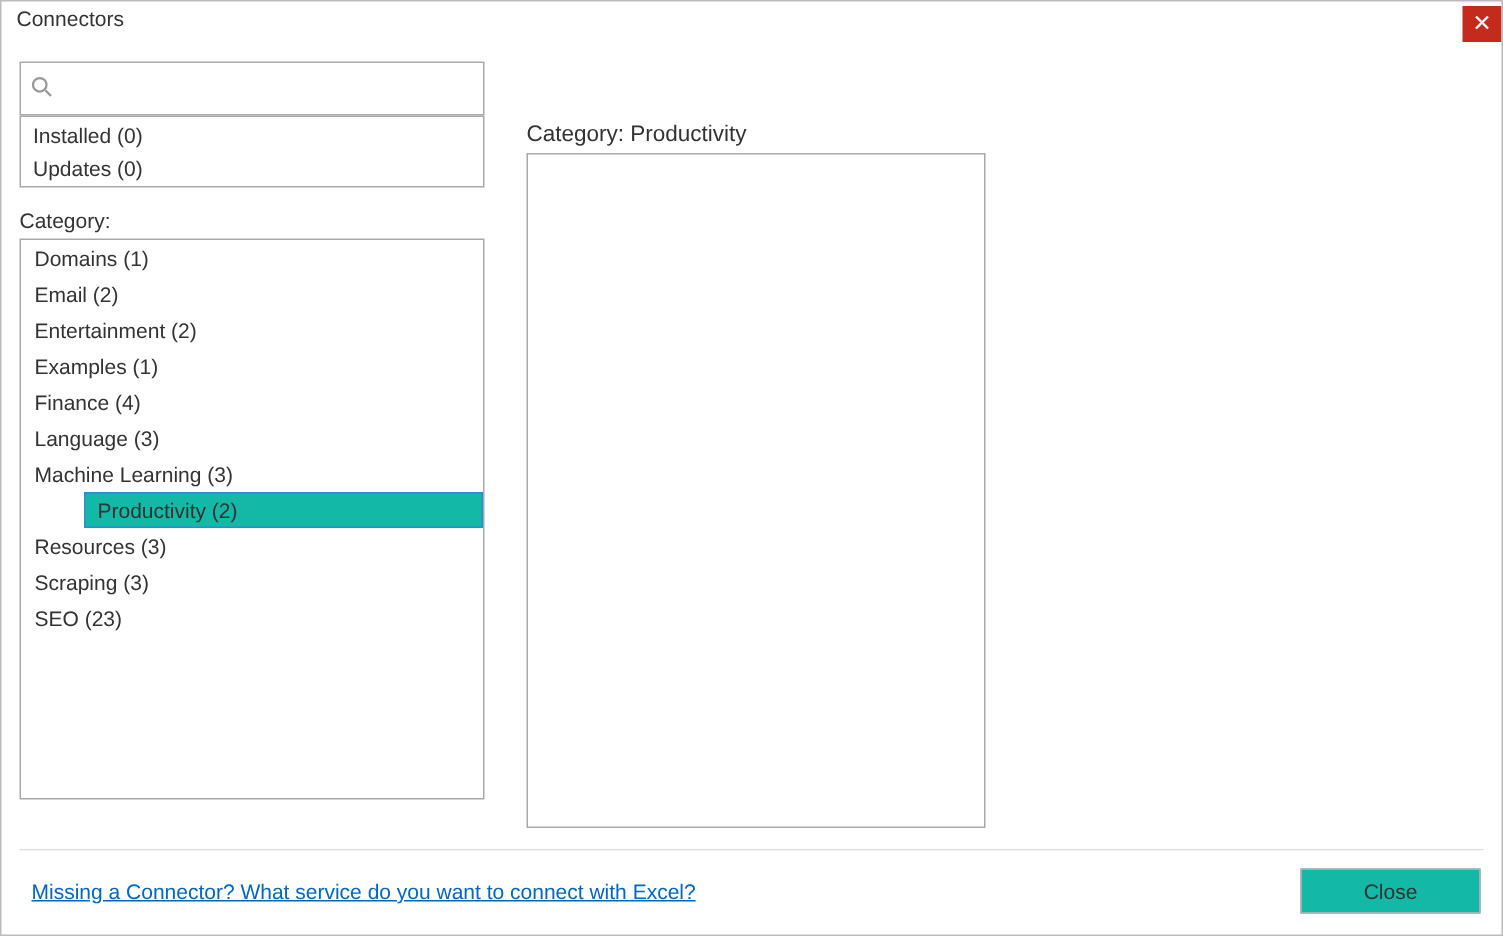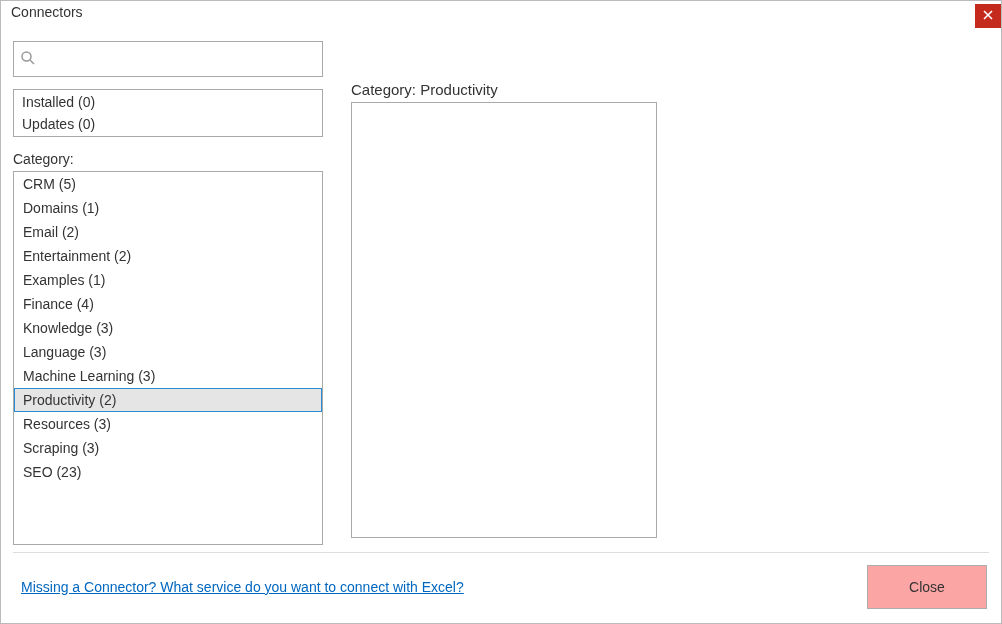--- a/index.html
+++ b/index.html
@@ -59,21 +59,20 @@
   .search-input {
     border: none;
     outline: none;
     flex: 1;
     font-size: 14px;
     background: transparent;
   }
   .search-icon-svg { fill: #999; }
   .status-box {
     border: 1px solid #a9a9a9;
-    margin-top: 12px;
     padding: 1px 0;
   }
   .status-item {
     padding: 3px 8px;
     cursor: pointer;
   }
   .section-label {
     margin-top: 14px;
     margin-bottom: 4px;
   }
@@ -90,22 +89,23 @@
     height: 17px;
     display: block;
   }
   .category-item {
     padding: 3px 8px;
     cursor: pointer;
     border: 1px solid transparent;
     white-space: nowrap;
   }
   .category-item.selected {
-    background: #e5e5e5;
+    background: #14b8a6;
     border: 1px solid #2a8dd4;
+    margin-left: 42px;
   }
   .right-col {
     flex: 1;
     display: flex;
     flex-direction: column;
     margin-top: 38px;
   }
   .right-header {
     margin-top: 2px;
     margin-bottom: 4px;
@@ -137,22 +137,22 @@
     justify-content: space-between;
     padding: 12px 14px 14px 20px;
   }
   .footer-link {
     color: #0067c0;
     text-decoration: underline;
     cursor: pointer;
   }
   .close-action {
     width: 120px;
-    height: 44px;
-    background: #fca5a5;
+    height: 30px;
+    background: #14b8a6;
     border: 1px solid #adadad;
     display: flex;
     align-items: center;
     justify-content: center;
     cursor: pointer;
   }
 </style>
 </head>
 <body>
 
@@ -181,27 +181,25 @@
     </div>
 
     <div class="status-box">
       <div class="status-item">Installed (0)</div>
       <div class="status-item">Updates (0)</div>
     </div>
 
     <div class="section-label">Category:</div>
 
     <div class="category-list-wrap" id="category-list">
-        <div class="category-item">CRM (5)</div>
         <div class="category-item">Domains (1)</div>
         <div class="category-item">Email (2)</div>
         <div class="category-item">Entertainment (2)</div>
         <div class="category-item">Examples (1)</div>
         <div class="category-item">Finance (4)</div>
-        <div class="category-item">Knowledge (3)</div>
         <div class="category-item">Language (3)</div>
         <div class="category-item">Machine Learning (3)</div>
         <div class="category-item selected">Productivity (2)</div>
         <div class="category-item">Resources (3)</div>
         <div class="category-item">Scraping (3)</div>
         <div class="category-item">SEO (23)</div>
       </div>
 
   </div>
 

